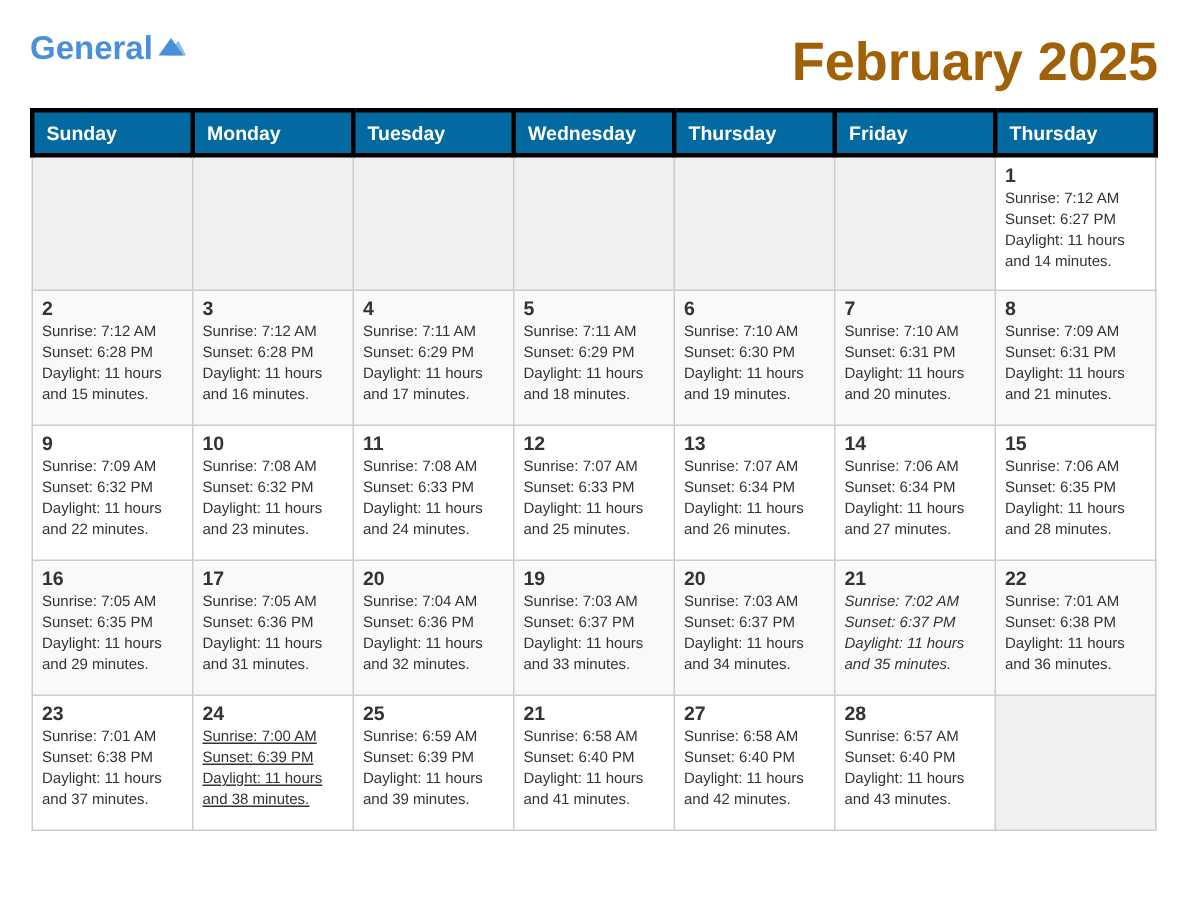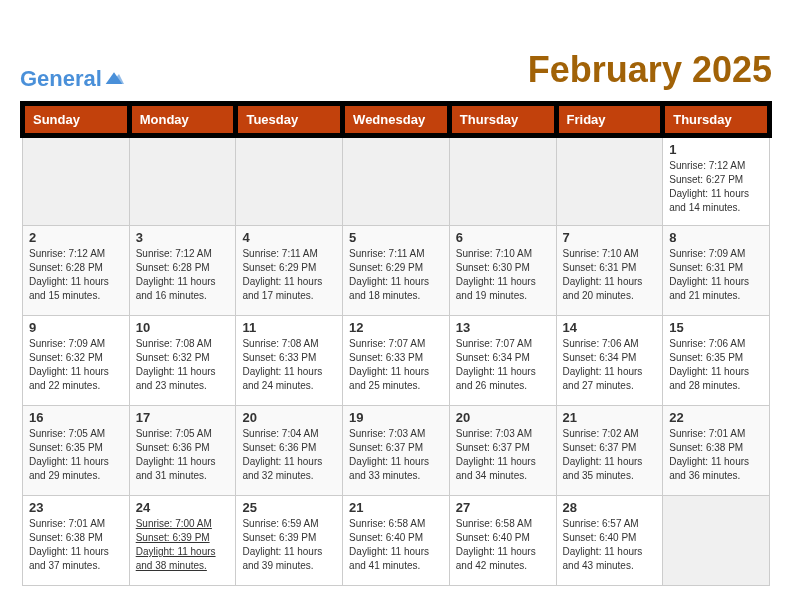--- a/index.html
+++ b/index.html
@@ -6,23 +6,22 @@
     body {
       font-family: Arial, sans-serif;
       background: #fff;
       width: 792px;
       min-height: 612px;
       padding: 20px;
     }
     .header {
       display: flex;
       justify-content: space-between;
-      align-items: flex-end;
+      align-items: flex-start;
       margin-bottom: 10px;
-      margin-top: 29px;
     }
     .logo {
       display: flex;
       align-items: center;
     }
     .logo-text {
       font-size: 22px;
       font-weight: bold;
       color: #333;
       line-height: 1.1;
@@ -46,26 +45,26 @@
     .location {
       font-size: 16px;
       color: #555;
     }
     .calendar {
       width: 100%;
       border-collapse: collapse;
       border: 1px solid #ccc;
     }
     .calendar th {
-      background-color: #c2410c;
+      background-color: #0369a1;
       color: #fff;
       text-align: left;
       padding: 6px 8px;
       font-size: 13px;
-      border: 5px solid #000000;
+      border: 3px solid #000000;
     }
     .calendar td {
       width: 14.28%;
       vertical-align: top;
       padding: 4px 6px;
       border: 1px solid #ccc;
       height: 90px;
       background: #fff;
     }
     .calendar tr:nth-child(even) td {
@@ -269,21 +268,21 @@
         </td>
         <td>
           <div class="day-number">20</div>
           <div class="day-info" style="white-space: pre-line;">Sunrise: 7:03 AM
 Sunset: 6:37 PM
 Daylight: 11 hours
 and 34 minutes.</div>
         </td>
         <td>
           <div class="day-number">21</div>
-          <div class="day-info" style="white-space: pre-line;">Sunrise: 7:02 AM
+          <div class="day-info" style="white-space: pre-line; font-style: italic;">Sunrise: 7:02 AM
 Sunset: 6:37 PM
 Daylight: 11 hours
 and 35 minutes.</div>
         </td>
         <td>
           <div class="day-number">22</div>
           <div class="day-info" style="white-space: pre-line;">Sunrise: 7:01 AM
 Sunset: 6:38 PM
 Daylight: 11 hours
 and 36 minutes.</div>

